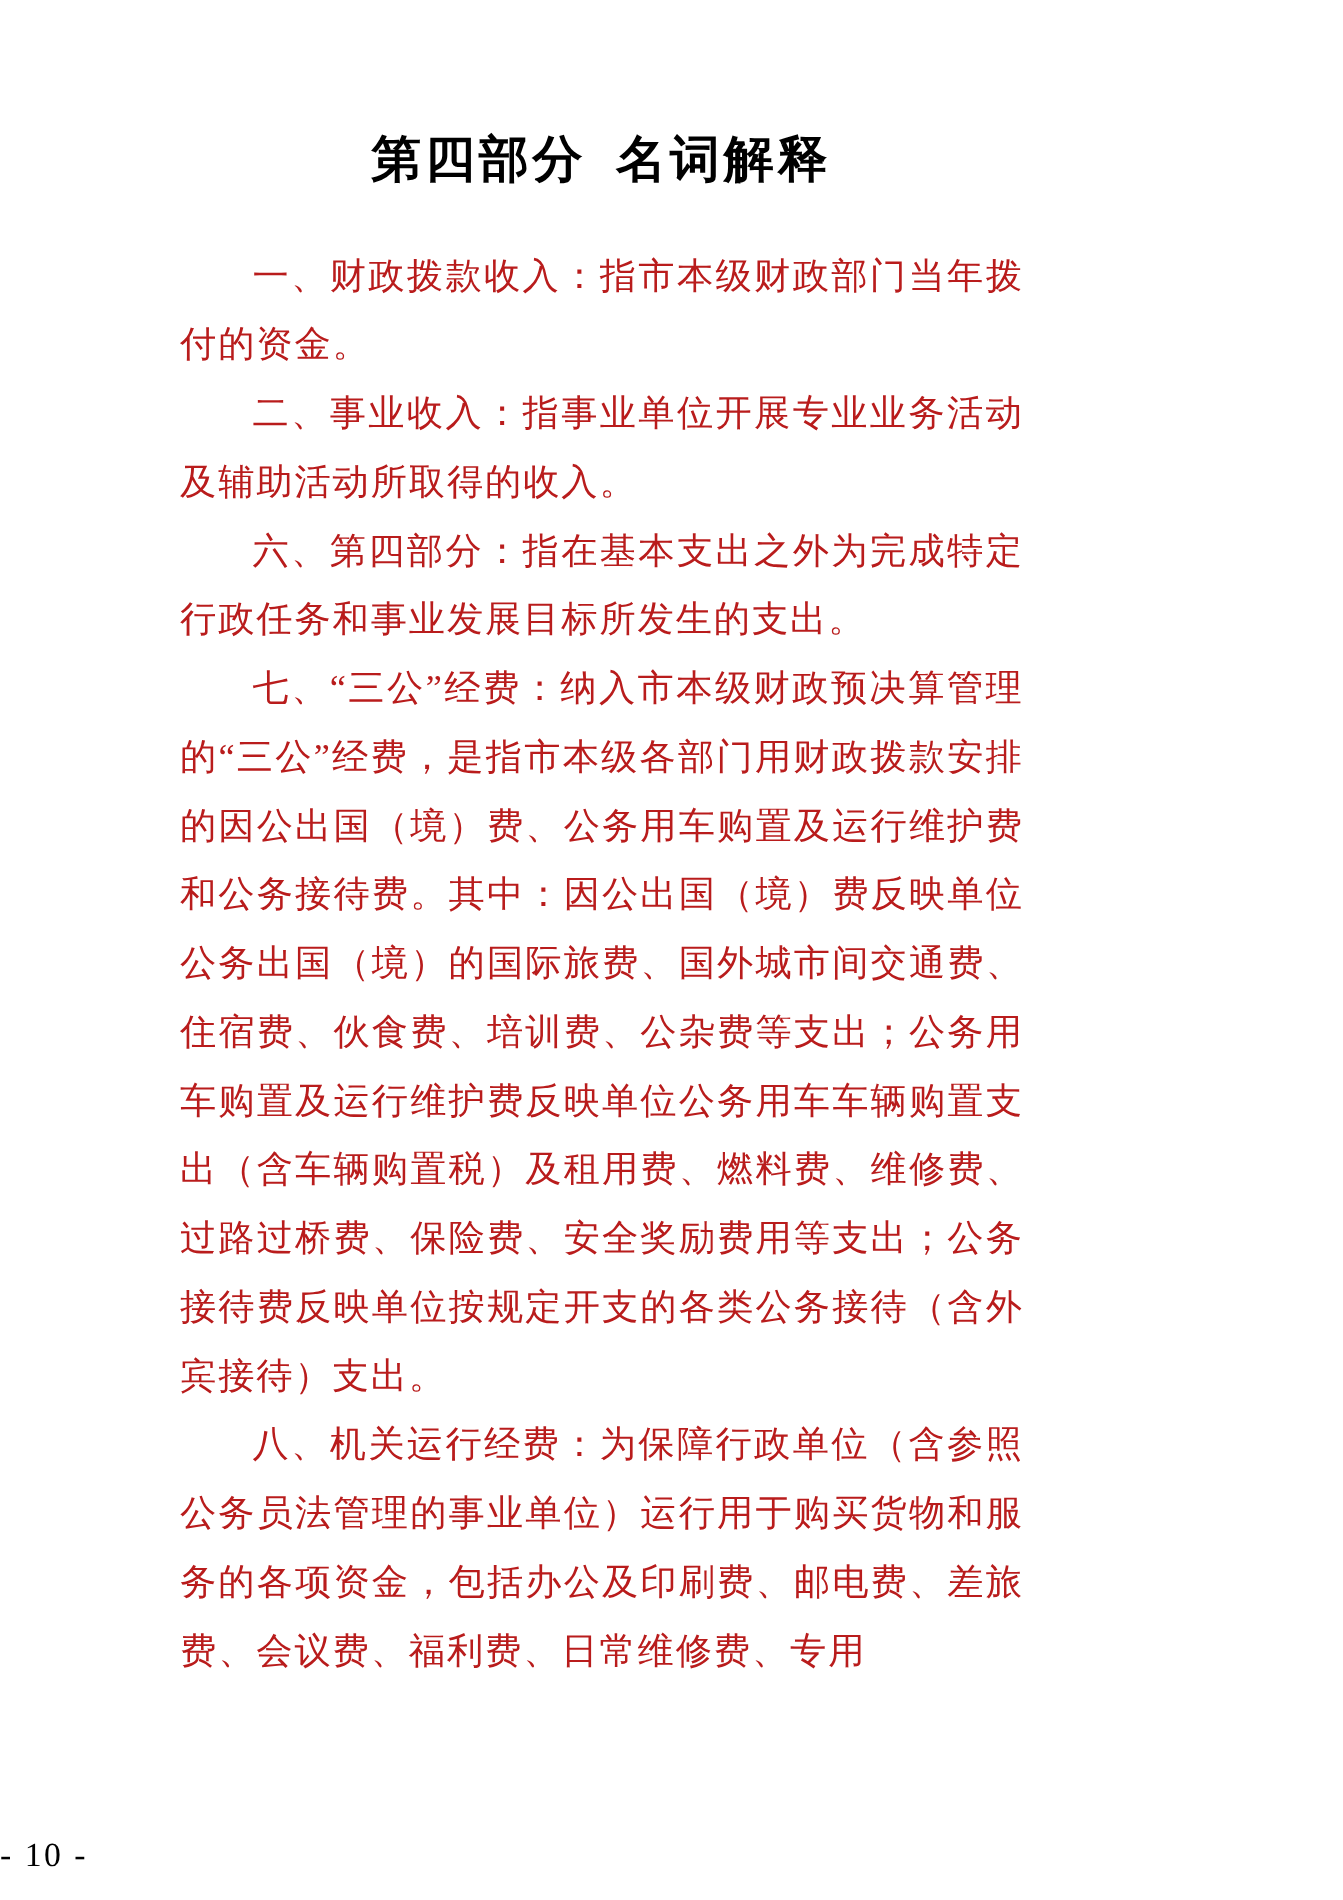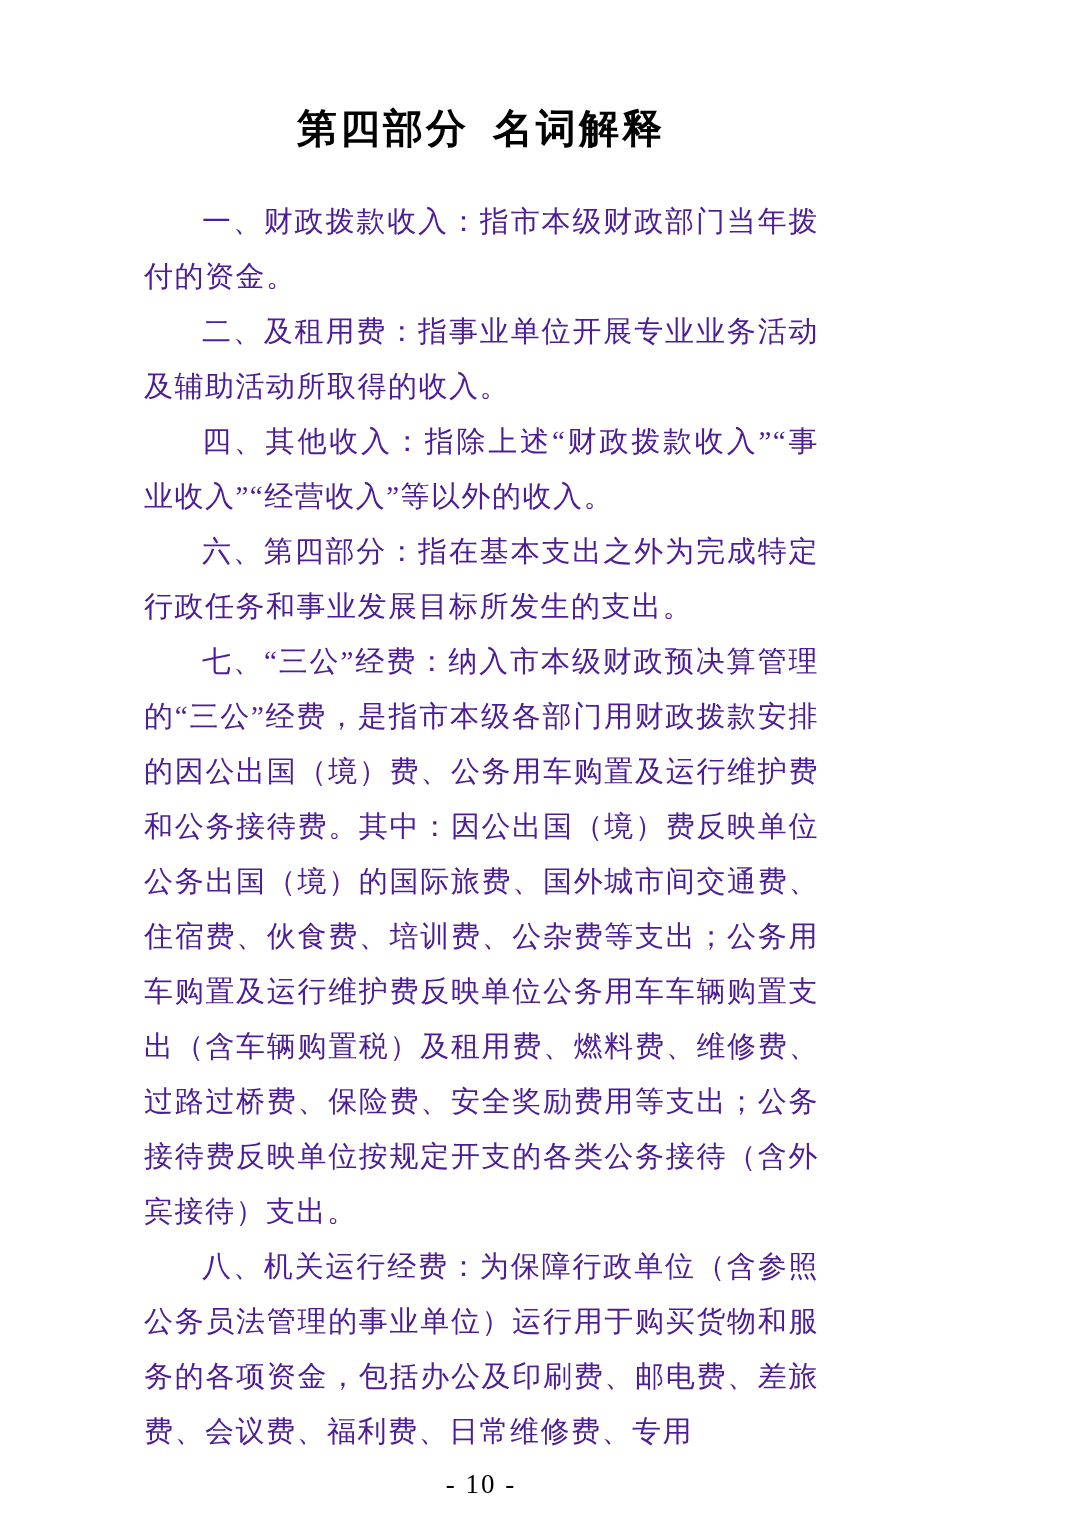--- a/index.html
+++ b/index.html
@@ -33,45 +33,43 @@
   }
   .doc-body p {
     margin: 0;
     font-size: 29px;
     line-height: 55px;
     letter-spacing: 1.5px;
     text-align: justify;
     text-justify: inter-ideograph;
     text-indent: 2em;
     font-weight: 400;
-    color: #4c1d95;
+    color: #b91c1c;
   }
   .page-number {
     position: absolute;
     left: 0;
     right: 0;
     bottom: 22px;
-    text-align: center;
     font-size: 27px;
     line-height: 1;
     letter-spacing: 2px;
     color: #000000;
   }
 </style>
 </head>
 <body>
 
 <div class="page">
 
   <h1 class="doc-title">第四部分 名词解释</h1>
 
   <div class="doc-body">
     <p>一、财政拨款收入：指市本级财政部门当年拨付的资金。</p>
-    <p>二、及租用费：指事业单位开展专业业务活动及辅助活动所取得的收入。</p>
-    <p>四、其他收入：指除上述“财政拨款收入”“事业收入”“经营收入”等以外的收入。</p>
+    <p>二、事业收入：指事业单位开展专业业务活动及辅助活动所取得的收入。</p>
     <p>六、第四部分：指在基本支出之外为完成特定行政任务和事业发展目标所发生的支出。</p>
     <p>七、“三公”经费：纳入市本级财政预决算管理的“三公”经费，是指市本级各部门用财政拨款安排的因公出国（境）费、公务用车购置及运行维护费和公务接待费。其中：因公出国（境）费反映单位公务出国（境）的国际旅费、国外城市间交通费、住宿费、伙食费、培训费、公杂费等支出；公务用车购置及运行维护费反映单位公务用车车辆购置支出（含车辆购置税）及租用费、燃料费、维修费、过路过桥费、保险费、安全奖励费用等支出；公务接待费反映单位按规定开支的各类公务接待（含外宾接待）支出。</p>
     <p>八、机关运行经费：为保障行政单位（含参照公务员法管理的事业单位）运行用于购买货物和服务的各项资金，包括办公及印刷费、邮电费、差旅费、会议费、福利费、日常维修费、专用</p>
   </div>
 
   <div class="page-number">- 10 -</div>
 
 </div>
 
 </body></html>

